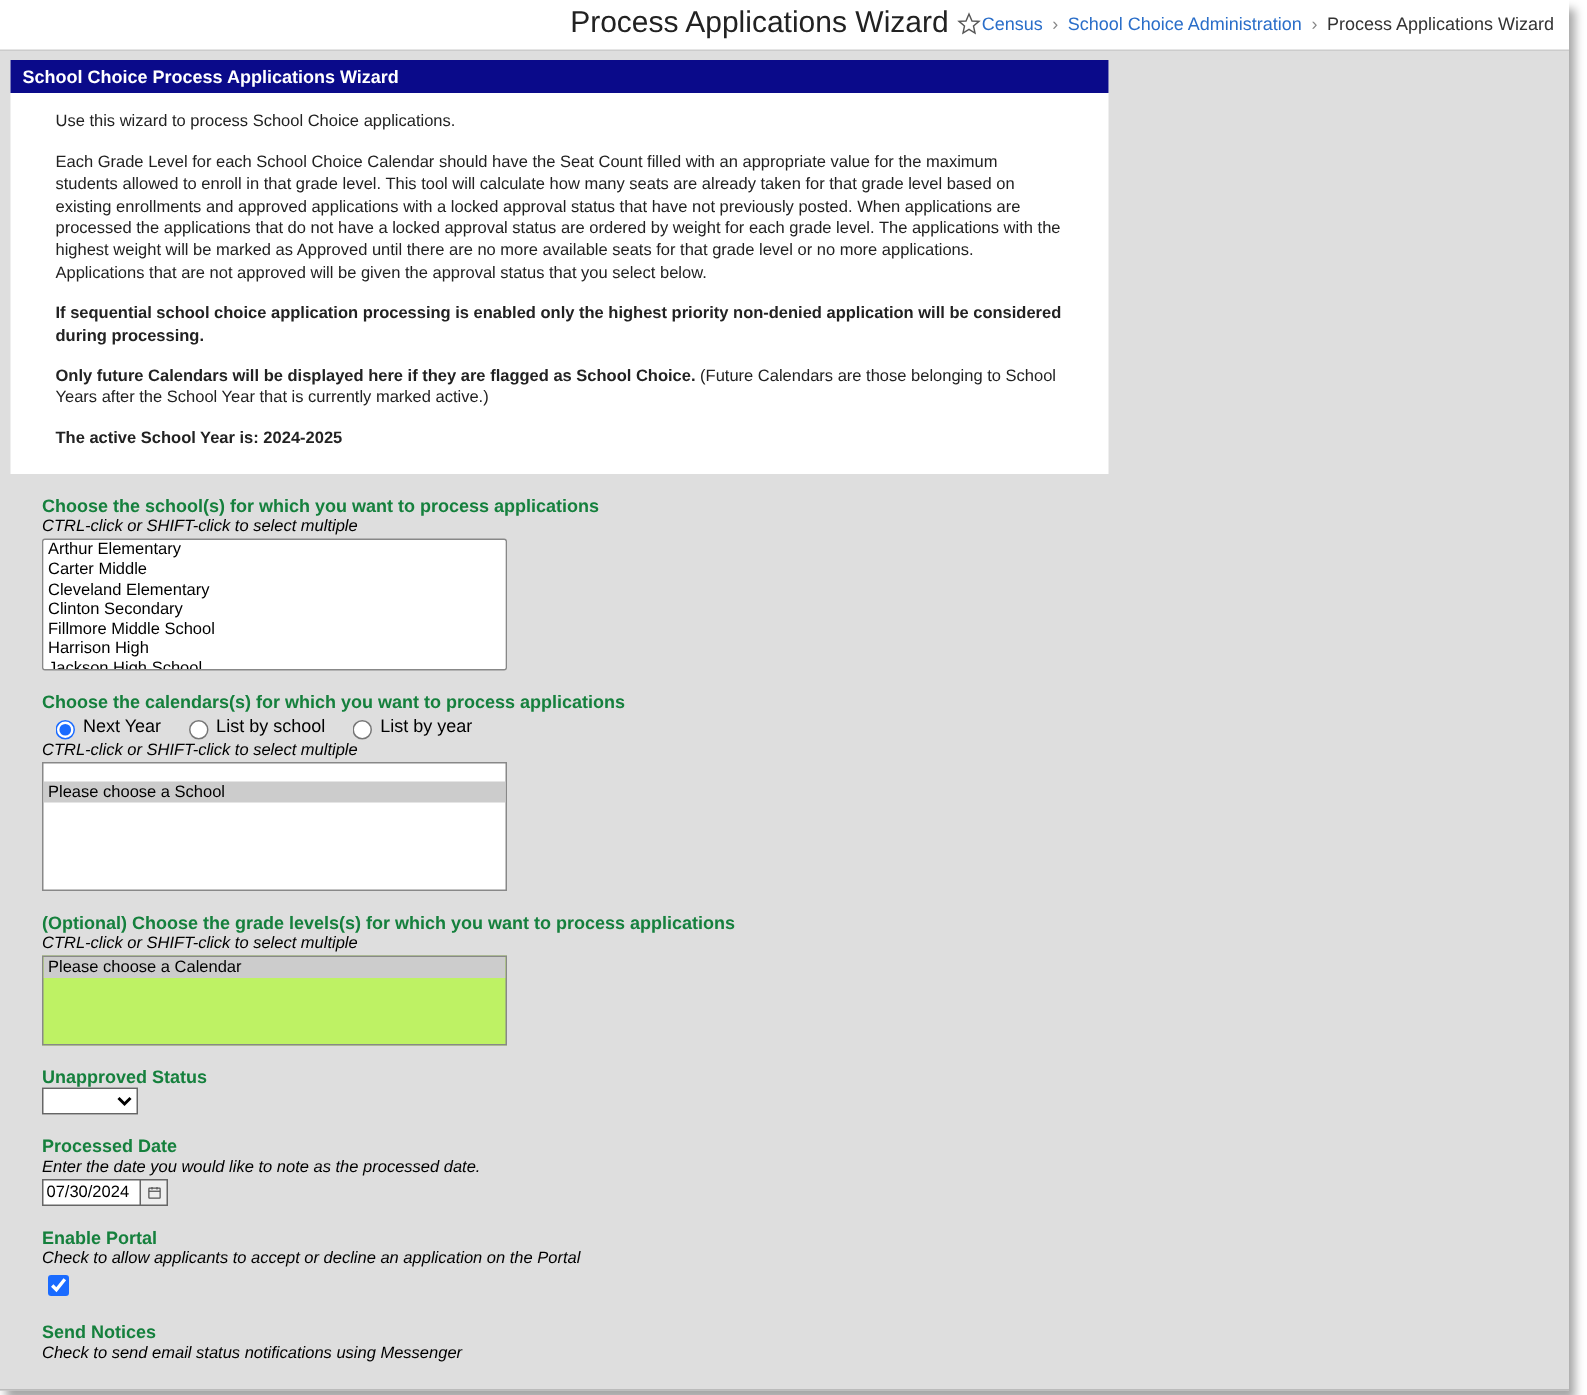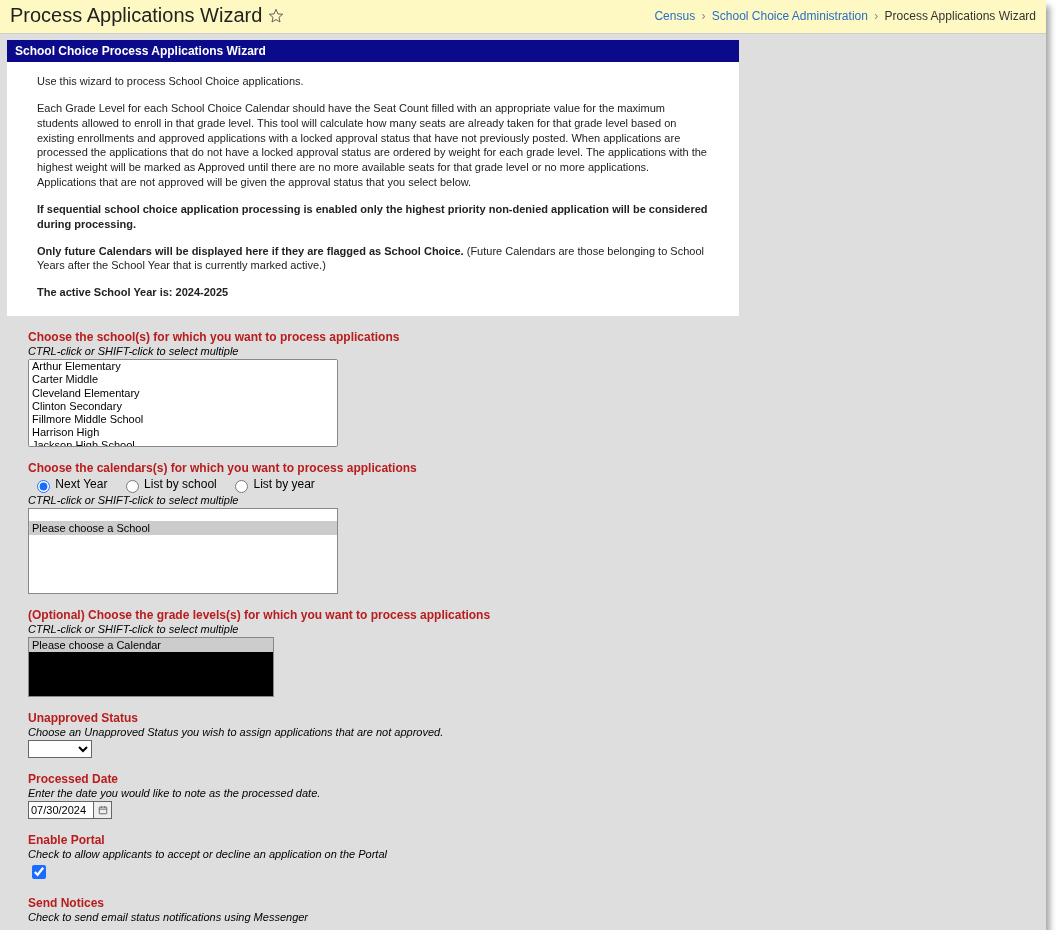--- a/index.html
+++ b/index.html
@@ -13,23 +13,23 @@
   }
   .page-wrap {
     background: #dedede;
     border-bottom: 1px solid #bbb;
     box-shadow: 4px 6px 6px rgba(0,0,0,0.35);
     margin: 0 12px 18px 0;
     position: relative;
   }
   .top-bar {
     display: flex;
-    justify-content: space-between;
+    justify-content: flex-end;
     align-items: center;
-    background: #fef9c3;
+    background: #ffffff;
     padding: 4px 10px 6px 10px;
     border-bottom: 1px solid #ccc;
   }
   .page-title {
     font-size: 20px;
     font-weight: 400;
     color: #222;
     display: flex;
     align-items: center;
     gap: 6px;
@@ -72,21 +72,21 @@
   .intro p { margin: 0 0 12px 0; }
   .intro .bold { font-weight: bold; }
   .form-body {
     padding: 14px 0 14px 28px;
     width: 632px;
   }
   .section-label {
     font-weight: bold;
     font-size: 12px;
     margin: 0 0 0 0;
-    color: #b91c1c;
+    color: #15803d;
   }
   .hint {
     font-style: italic;
     font-size: 11px;
     color: #000;
     margin: 1px 0 2px 0;
   }
   select.multi {
     width: 310px;
     height: 88px;
@@ -105,24 +105,24 @@
   }
   .cal-multi .placeholder {
     background: #ccc;
     color: #000;
     font-size: 11px;
     padding: 1px 3px;
     position: absolute;
     top: 12px; left: 0; right: 0;
   }
   .grade-multi {
-    width: 246px;
+    width: 310px;
     height: 60px;
     border: 1px solid #888;
-    background: #000000;
+    background: #bef264;
     position: relative;
     overflow-y: scroll;
   }
   .grade-multi .placeholder {
     background: #ccc;
     color: #000;
     font-size: 11px;
     padding: 1px 3px;
     position: absolute;
     top: 0; left: 0; right: 0;
@@ -248,21 +248,20 @@
     <div class="block">
       <div class="section-label">(Optional) Choose the grade levels(s) for which you want to process applications</div>
       <div class="hint">CTRL-click or SHIFT-click to select multiple</div>
       <div class="grade-multi">
         <div class="placeholder">Please choose a Calendar</div>
       </div>
     </div>
 
     <div class="block">
       <div class="section-label">Unapproved Status</div>
-      <div class="hint">Choose an Unapproved Status you wish to assign applications that are not approved.</div>
       <select class="small-select"><option></option></select>
     </div>
 
     <div class="block">
       <div class="section-label">Processed Date</div>
       <div class="hint">Enter the date you would like to note as the processed date.</div>
       <span class="date-wrap">
         <input type="text" class="date-input" value="07/30/2024" style="">
         <span class="date-btn">
           <svg width="10" height="10" viewBox="0 0 24 24" fill="none" stroke="#555" stroke-width="2">

